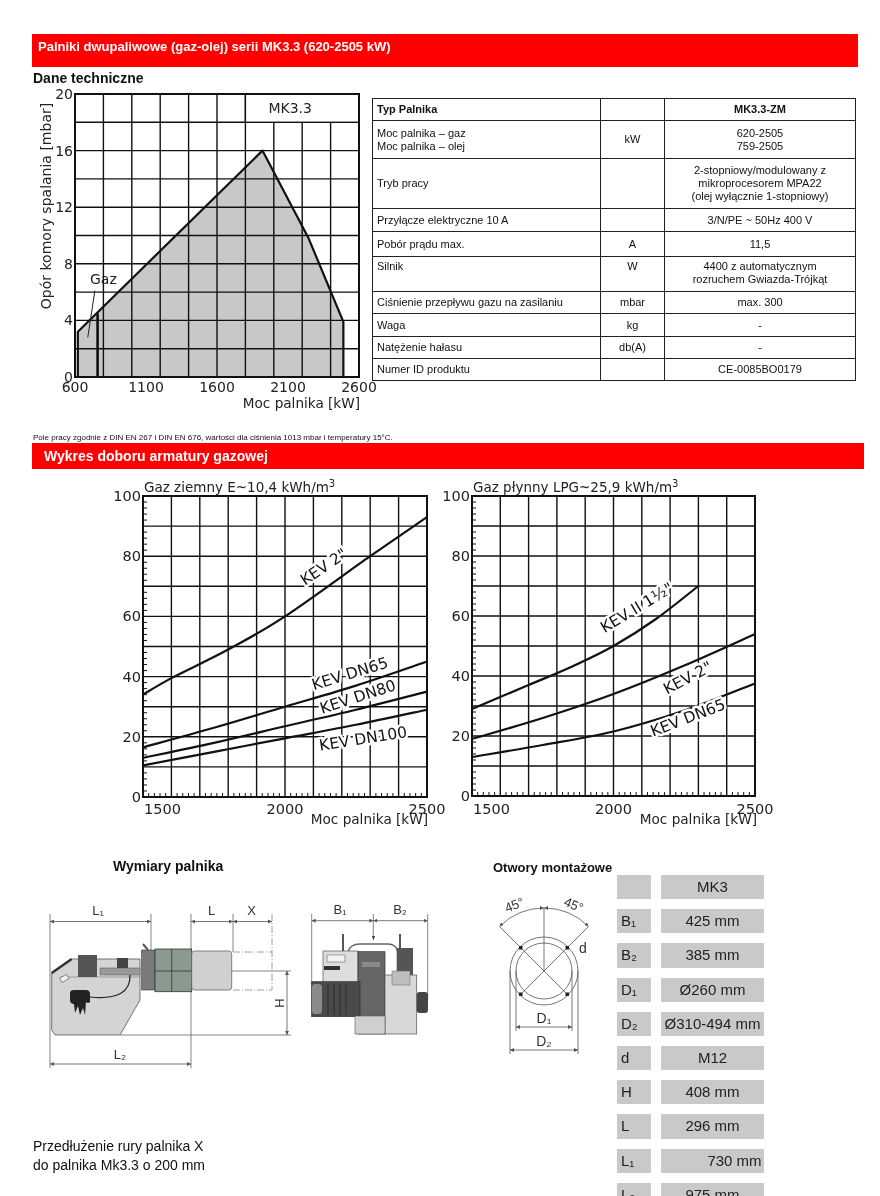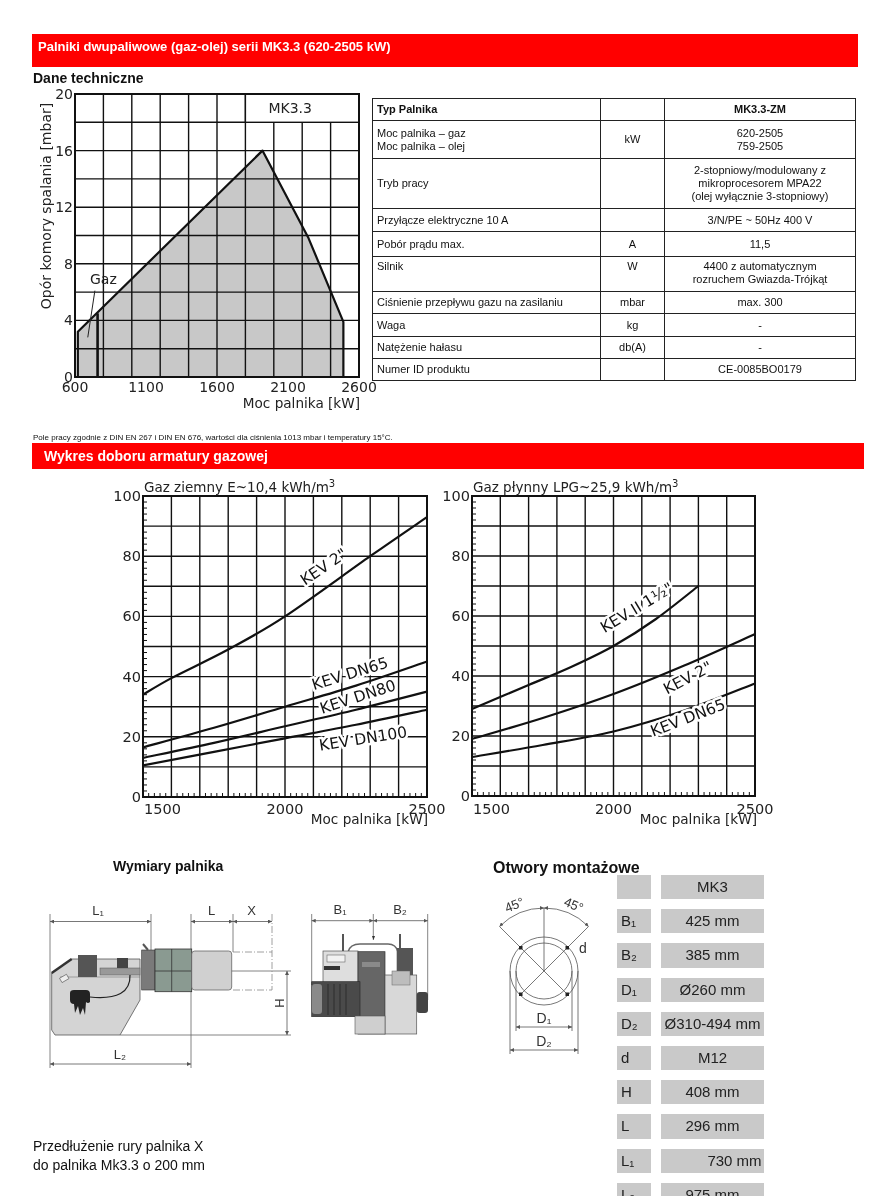--- a/index.html
+++ b/index.html
@@ -10,21 +10,21 @@
   #bar2{top:443px;height:26px;line-height:26px;font-size:14px;padding-left:12px;}
   .h-tech{left:33px;top:71px;font-size:14px;font-weight:bold;line-height:14px;}
   table.tech{position:absolute;left:372px;top:98px;width:484px;border-collapse:collapse;table-layout:fixed;font-size:11px;line-height:13px;color:#111;}
   table.tech td{border:1px solid #222;padding:0 4px;vertical-align:middle;overflow:hidden;white-space:nowrap;}
   table.tech td.c{text-align:center;}
   table.tech td.b{font-weight:bold;margin-top:9px;}
   table.tech td.top{vertical-align:top;padding-top:3px;}
   .ln{display:block;}
   .footnote{left:33px;top:433px;font-size:8px;line-height:9px;white-space:nowrap;color:#111;}
   .h-dim{left:113px;top:859px;font-size:14px;font-weight:bold;line-height:14px;}
-  .h-holes{left:493px;top:862px;font-size:16px;font-weight:bold;line-height:12px;}
+  .h-holes{left:493px;top:862px;font-size:13px;font-weight:bold;line-height:12px;}
   .dimtable{position:absolute;left:616px;top:874px;width:141px;display:grid;grid-template-columns:34px 103px;grid-auto-rows:24.2px;gap:10px;padding:1px;background:#fff;box-sizing:border-box;}
   .dimtable .cell{background:#c9c9c9;font-size:15px;line-height:24.2px;color:#222;white-space:nowrap;overflow:hidden;}
   .dimtable .k{padding-left:4px;}
   .dimtable .v{text-align:center;}
   .note{left:33px;top:1137px;font-size:14px;line-height:19px;color:#111;}
   svg{position:absolute;overflow:visible;}
   .lbl{font-family:"Liberation Sans",sans-serif;font-size:13px;fill:#333;}
 </style>
 </head>
 <body>
@@ -107,21 +107,21 @@
       <span class="ln">620-2505</span>
       <span class="ln">759-2505</span>
     </td>
   </tr>
   <tr style="height:50px">
     <td>Tryb pracy</td>
     <td class="c"></td>
     <td class="c">
       <span class="ln">2-stopniowy/modulowany z</span>
       <span class="ln">mikroprocesorem MPA22</span>
-      <span class="ln">(olej wyłącznie 3-stopniowy)</span>
+      <span class="ln">(olej wyłącznie 1-stopniowy)</span>
     </td>
   </tr>
   <tr style="height:23px">
     <td>Przyłącze elektryczne 10 A</td>
     <td class="c"></td>
     <td class="c">3/N/PE ~ 50Hz 400 V</td>
   </tr>
   <tr style="height:25px">
     <td>Pobór prądu max.</td>
     <td class="c">A</td>

